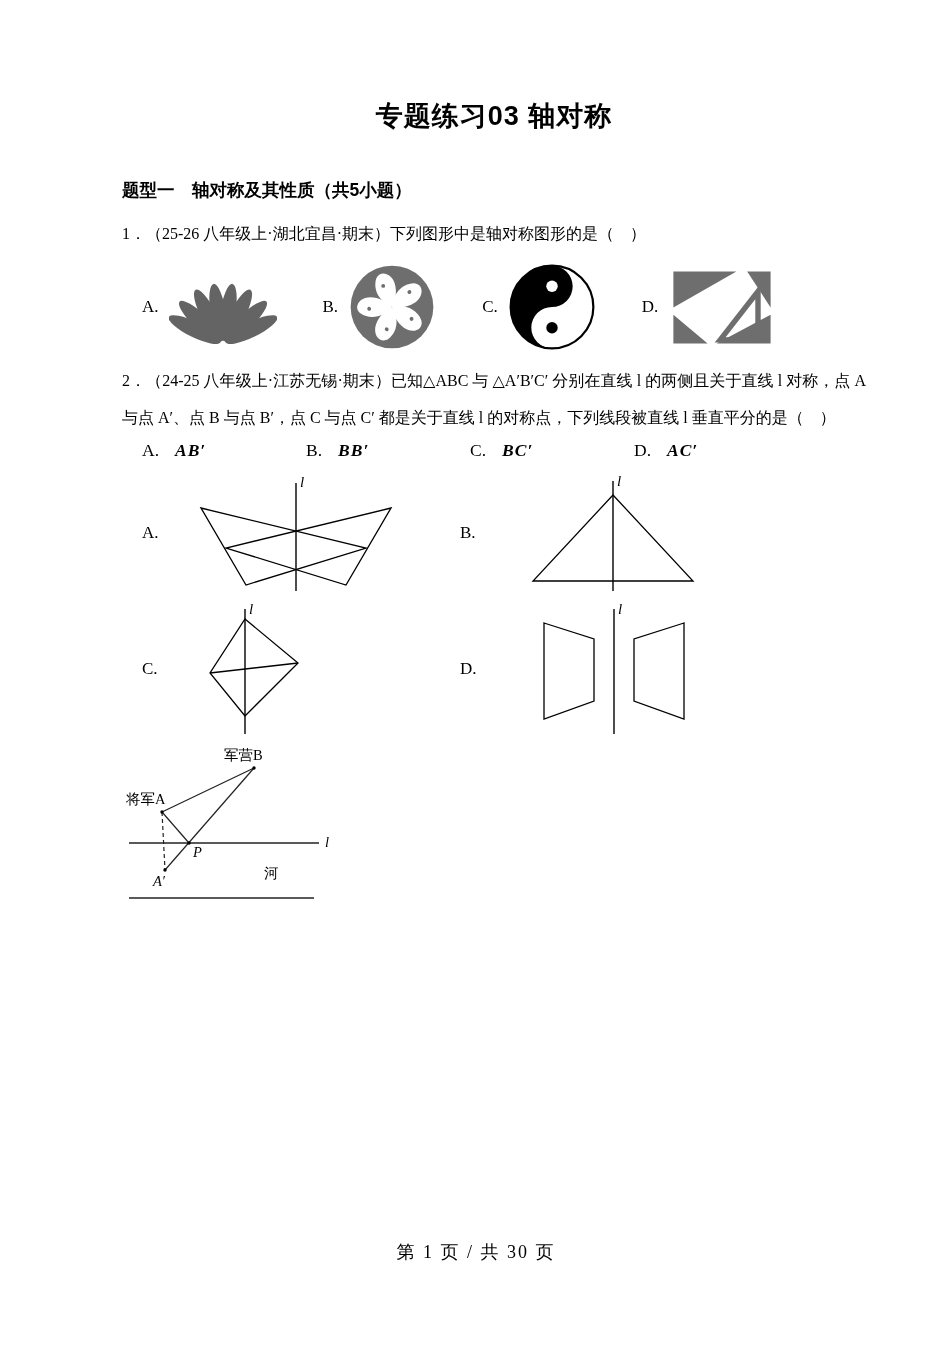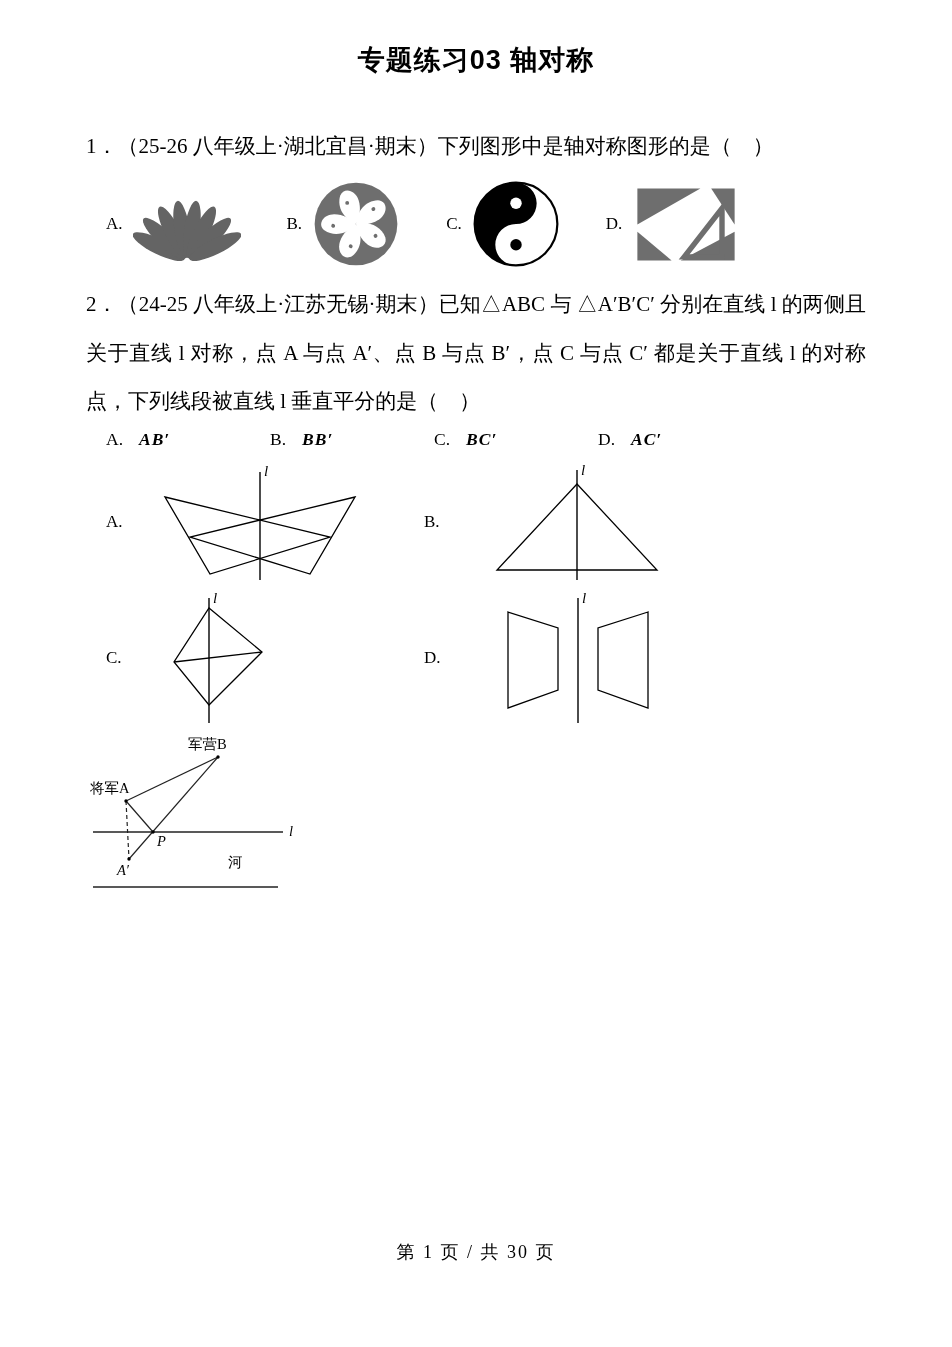--- a/index.html
+++ b/index.html
@@ -2,32 +2,32 @@
 <html><head>
 <meta charset="utf-8">
 <style>
   * { margin:0; padding:0; box-sizing:border-box; }
   html, body { background:#ffffff; }
   body {
     width:952px; height:1347px;
     font-family:"Liberation Serif","DejaVu Serif",serif;
     color:#000; position:relative; overflow:hidden;
   }
-  .page { padding:42px 86px 0 86px; }
+  .page { padding:98px 86px 0 86px;margin-left:36px; }
   .title {
     text-align:center; font-size:27px; font-weight:bold;
     font-family:"Liberation Sans","DejaVu Sans",sans-serif;
     margin-bottom:44px; letter-spacing:1px;
   }
   .section-heading {
     font-size:17.5px; font-weight:bold;
     font-family:"Liberation Sans","DejaVu Sans",sans-serif;
     margin-bottom:14px;
   }
-  .qtext { font-size:21px; line-height:2.3; text-align:justify; margin:4px 0;font-family:Liberation Serif, serif; }
+  .qtext { font-size:16px; line-height:2.3; text-align:justify; margin:4px 0; }
   .opt-label { font-size:17px; }
   
   .q1-options { display:flex; align-items:center; padding-left:20px; margin:10px 0 12px 0; }
   .q1-opt { display:flex; align-items:center; margin-right:46px; }
   .q1-opt .opt-label { margin-right:10px; }
   
   .q2-options { display:flex; padding-left:20px; font-size:17.5px; margin:2px 0 12px 0; }
   .q2-opt { width:164px; display:flex; align-items:baseline; }
   .q2-opt .math { font-style:italic; margin-left:16px; letter-spacing:1px;font-weight:bold; }
   
@@ -47,20 +47,21 @@
     text-align:center; font-size:18px; letter-spacing:2px;
   }
 </style>
 </head>
 <body>
 
 <div class="page">
 
   <h1 class="title">专题练习03 轴对称</h1>
 
+  <h2 class="section-heading">题型一　轴对称及其性质（共5小题）</h2>
 
   <p class="qtext">1．（25-26 八年级上·湖北宜昌·期末）下列图形中是轴对称图形的是（　）</p>
 
   <div class="q1-options">
     <div class="q1-opt">
       <span class="opt-label">A.</span>
       <svg width="108" height="88" viewBox="0 0 120 95">
         <g fill="#646464">
           <ellipse cx="60" cy="53" rx="8.5" ry="32" transform="rotate(-64 60 88)"></ellipse>
           <ellipse cx="60" cy="53" rx="8.5" ry="32" transform="rotate(-46 60 88)"></ellipse>

